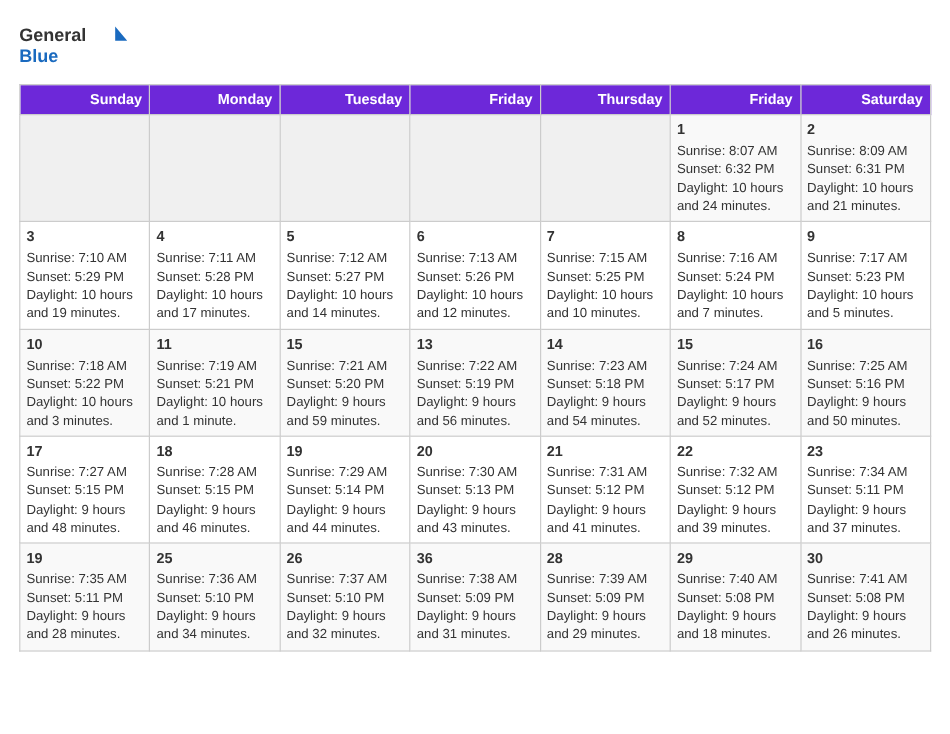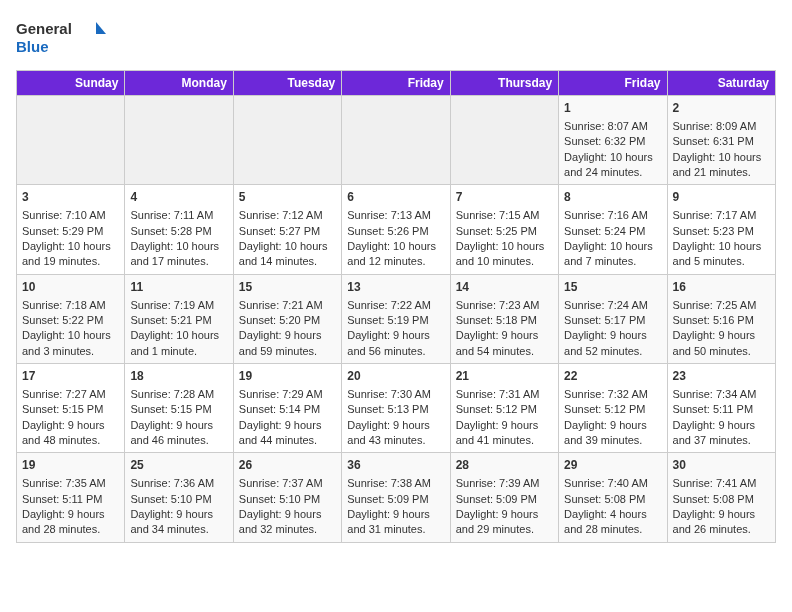--- a/index.html
+++ b/index.html
@@ -135,17 +135,17 @@
         <td><span class="day-number">21</span><span>Sunrise: 7:31 AM</span><br><span>Sunset: 5:12 PM</span><br><span>Daylight: 9 hours and 41 minutes.</span></td>
         <td><span class="day-number">22</span><span>Sunrise: 7:32 AM</span><br><span>Sunset: 5:12 PM</span><br><span>Daylight: 9 hours and 39 minutes.</span></td>
         <td><span class="day-number">23</span><span>Sunrise: 7:34 AM</span><br><span>Sunset: 5:11 PM</span><br><span>Daylight: 9 hours and 37 minutes.</span></td>
       </tr>
       <tr>
         <td><span class="day-number">19</span><span>Sunrise: 7:35 AM</span><br><span>Sunset: 5:11 PM</span><br><span>Daylight: 9 hours and 28 minutes.</span></td>
         <td><span class="day-number">25</span><span>Sunrise: 7:36 AM</span><br><span>Sunset: 5:10 PM</span><br><span>Daylight: 9 hours and 34 minutes.</span></td>
         <td><span class="day-number">26</span><span>Sunrise: 7:37 AM</span><br><span>Sunset: 5:10 PM</span><br><span>Daylight: 9 hours and 32 minutes.</span></td>
         <td><span class="day-number">36</span><span>Sunrise: 7:38 AM</span><br><span>Sunset: 5:09 PM</span><br><span>Daylight: 9 hours and 31 minutes.</span></td>
         <td><span class="day-number">28</span><span>Sunrise: 7:39 AM</span><br><span>Sunset: 5:09 PM</span><br><span>Daylight: 9 hours and 29 minutes.</span></td>
-        <td><span class="day-number">29</span><span>Sunrise: 7:40 AM</span><br><span>Sunset: 5:08 PM</span><br><span>Daylight: 4 hours and 28 minutes.</span></td>
+        <td><span class="day-number">29</span><span>Sunrise: 7:40 AM</span><br><span>Sunset: 5:08 PM</span><br><span>Daylight: 9 hours and 18 minutes.</span></td>
         <td><span class="day-number">30</span><span>Sunrise: 7:41 AM</span><br><span>Sunset: 5:08 PM</span><br><span>Daylight: 9 hours and 26 minutes.</span></td>
       </tr>
     </tbody>
 </table>
 
 </body></html>

